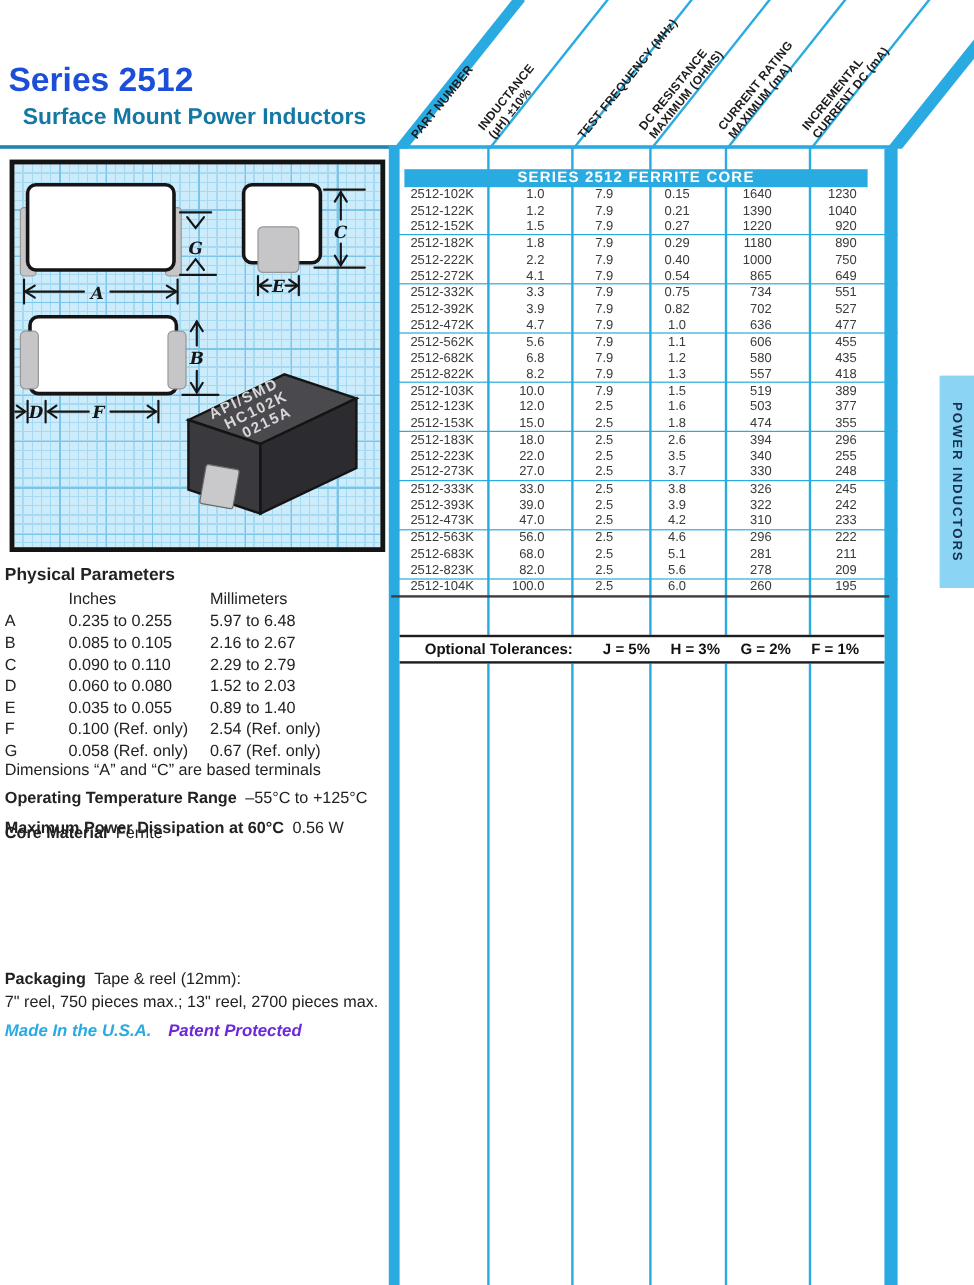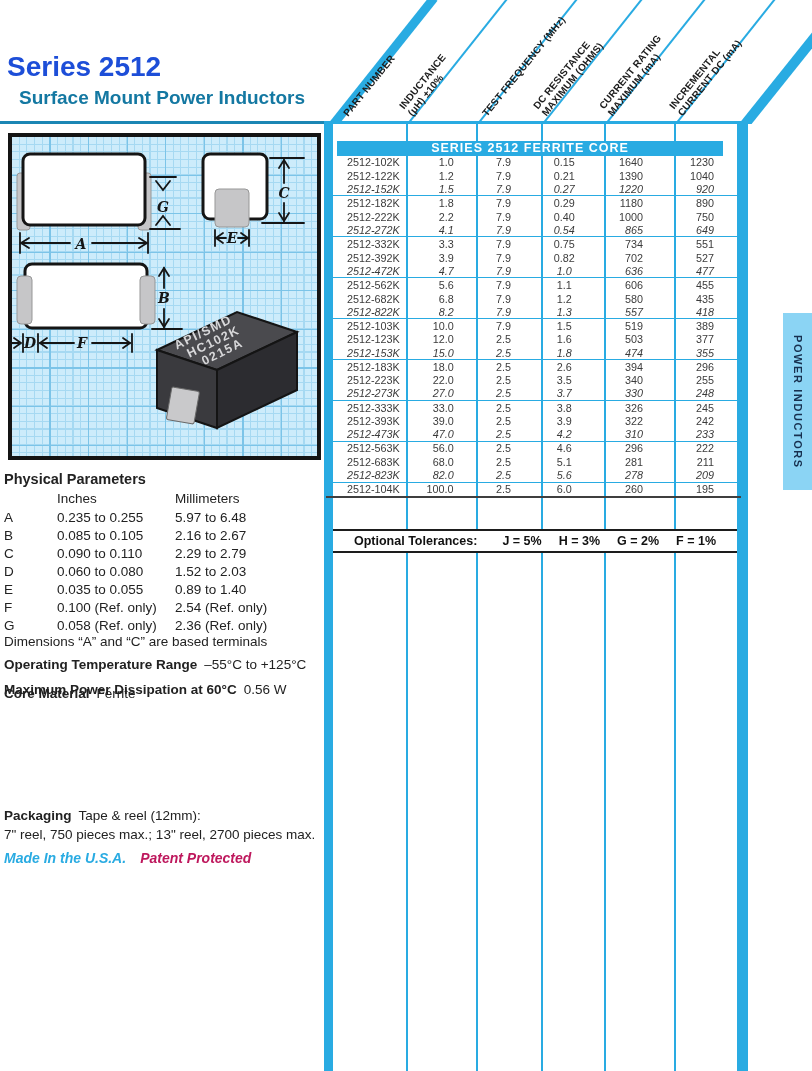--- a/index.html
+++ b/index.html
@@ -33,40 +33,40 @@
   .pdim{width:53px;}.pin{width:118px;}.pmm{flex:1;}
   .phys-foot{left:4px;top:633px;}
   .spec-0{left:4px;top:656px;}
   .spec-1{left:4px;top:681px;}
   .spec-2{left:4px;top:685px;}
   .note-block{left:4px;top:729px;width:324px;}
   .pack-block{left:4px;top:807px;width:330px;}
   .pre{white-space:pre-line;}
   .footer-line{left:4px;top:849px;font-size:14px;font-style:italic;font-weight:bold;}
   .made-in{color:#29ABE2;margin-right:14px;}
-  .patent{color:#be185d;}
+  .patent{color:#6d28d9;}
   
   .vline{position:absolute;top:122px;bottom:0;background:#29ABE2;z-index:1;}
   .v-thick-l{left:324px;width:9px;top:121px;}
   .v-thick-r{left:737px;width:11px;top:124px;}
   .v1{left:406px;width:2px;}.v2{left:476px;width:2px;}.v3{left:541px;width:2px;}
   .v4{left:604px;width:2px;}.v5{left:674px;width:2px;}
   .table-top{position:absolute;left:324px;top:121px;width:424px;height:2.5px;background:#29ABE2;}
   .diag-hdr{position:absolute;left:0;top:0;width:812px;height:124px;z-index:2;}
   .diag-label{position:absolute;bottom:6px;transform:rotate(-51deg);transform-origin:left bottom;
     font-size:10px;font-weight:bold;color:#1c1c1c;white-space:pre-line;line-height:10.5px;letter-spacing:.2px;}
   .dl0{left:350px;}.dl1{left:414px;}.dl2{left:489px;}.dl3{left:548px;}.dl4{left:614px;}.dl5{left:684px;}
   
   .series-band{position:absolute;left:337px;top:141px;width:386px;height:14.5px;background:#29ABE2;z-index:2;
     color:#fff;font-size:12.5px;font-weight:bold;letter-spacing:1px;text-align:center;line-height:14.5px;}
   .rows{position:absolute;left:324px;top:155.5px;width:424px;z-index:2;}
   .trow{display:flex;height:13.64px;align-items:center;font-size:10.8px;color:#3b3b3b;box-sizing:border-box;}
-  .trow.sep{border-bottom:1.8px solid #29ABE2;font-style:italic;}
+  .trow.sep{border-bottom:1.8px solid #29ABE2;}
   .tc{box-sizing:border-box;}
-  .c0{width:82px;padding-left:18px;text-align:center;}
+  .c0{width:82px;padding-left:18px;text-align:left;}
   .c1{width:70px;padding-right:20px;text-align:right;}
   .c2{width:61px;text-align:center;}
   .c3{width:63px;text-align:center;}
   .c4{width:70px;padding-right:21px;text-align:right;}
   .c5{width:85px;padding-right:34px;text-align:right;}
   .table-bottom{position:absolute;left:326px;top:496px;width:415px;height:2px;background:#3f3f3f;z-index:2;}
   .tol-band{position:absolute;left:333px;top:529px;width:404px;height:20px;background:#fff;z-index:3;
     border-top:2px solid #1d1d1d;border-bottom:2px solid #1d1d1d;display:flex;align-items:center;
     justify-content:center;font-size:12.5px;font-weight:bold;color:#111;gap:17px;}
   .tol-label{margin-right:8px;}
@@ -212,21 +212,21 @@
         <div class="pmm">0.89 to 1.40</div>
       </div>
       <div class="prow">
         <div class="pdim">F</div>
         <div class="pin">0.100 (Ref. only)</div>
         <div class="pmm">2.54 (Ref. only)</div>
       </div>
       <div class="prow">
         <div class="pdim">G</div>
         <div class="pin">0.058 (Ref. only)</div>
-        <div class="pmm">2.36 (Ref. only)</div>
+        <div class="pmm">0.67 (Ref. only)</div>
       </div>
     </div>
   <div class="ltext phys-foot">Dimensions “A” and “C” are based terminals</div>
 
   <div class="ltext spec-0">
     <span class="lbl">Operating Temperature Range</span><span>–55°C to +125°C</span>
   </div>
   <div class="ltext spec-1">
     <span class="lbl">Maximum Power Dissipation at 60°C</span><span>0.56 W</span>
   </div>

